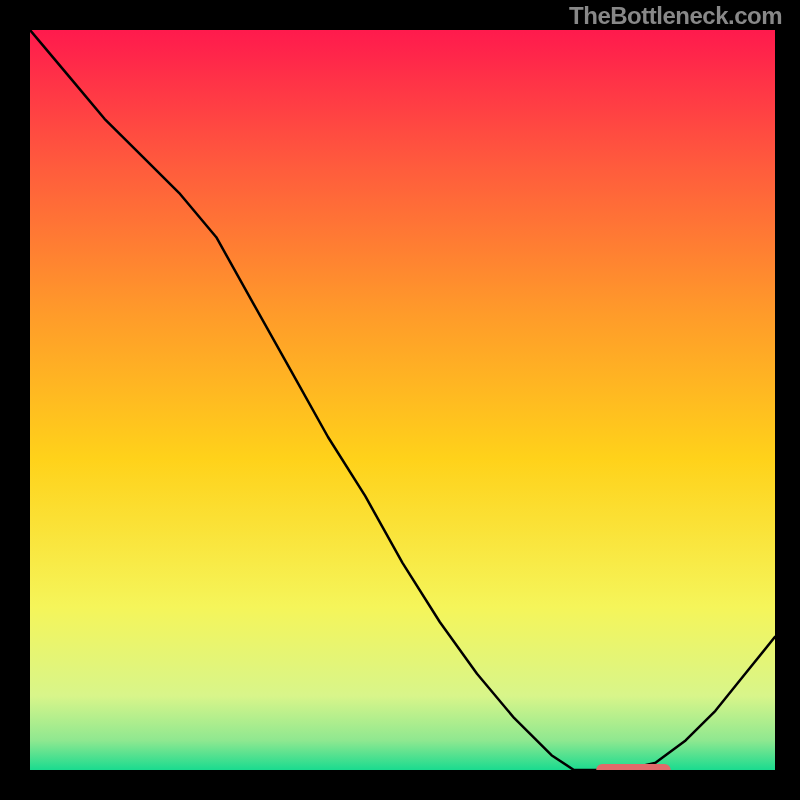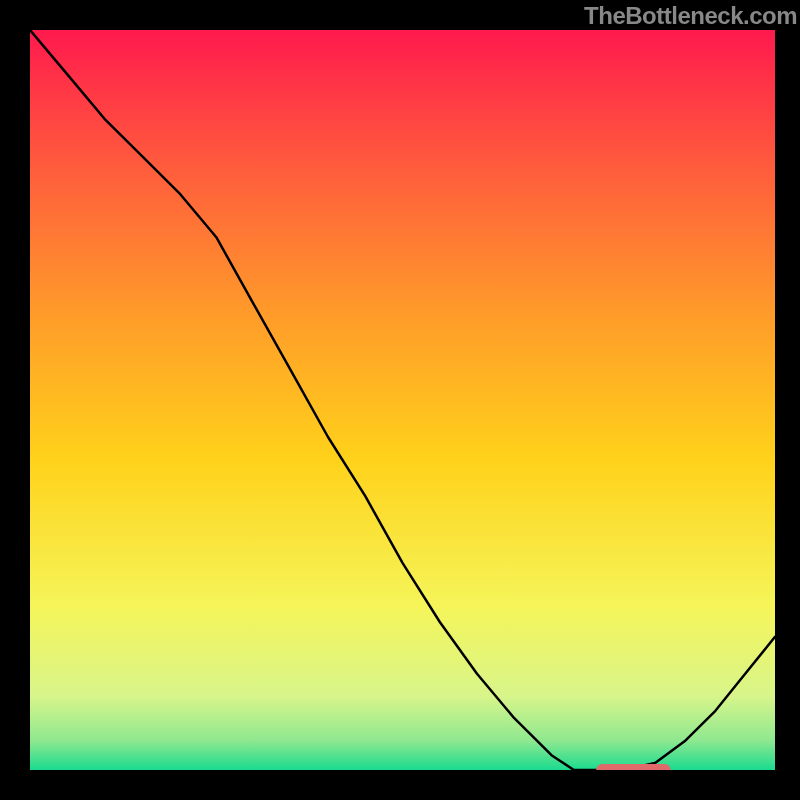--- a/index.html
+++ b/index.html
@@ -13,21 +13,21 @@
   }
   .outer {
     position: relative;
     width: 800px;
     height: 800px;
     background: #000;
   }
   .watermark {
     position: absolute;
     top: 2px;
-    right: 3px;
+    right: 18px;
     color: #888;
     font-size: 24px;
     font-weight: bold;
     letter-spacing: -0.5px;
     z-index: 10;
   }
   .plot {
     position: absolute;
     left: 30px;
     top: 30px;

